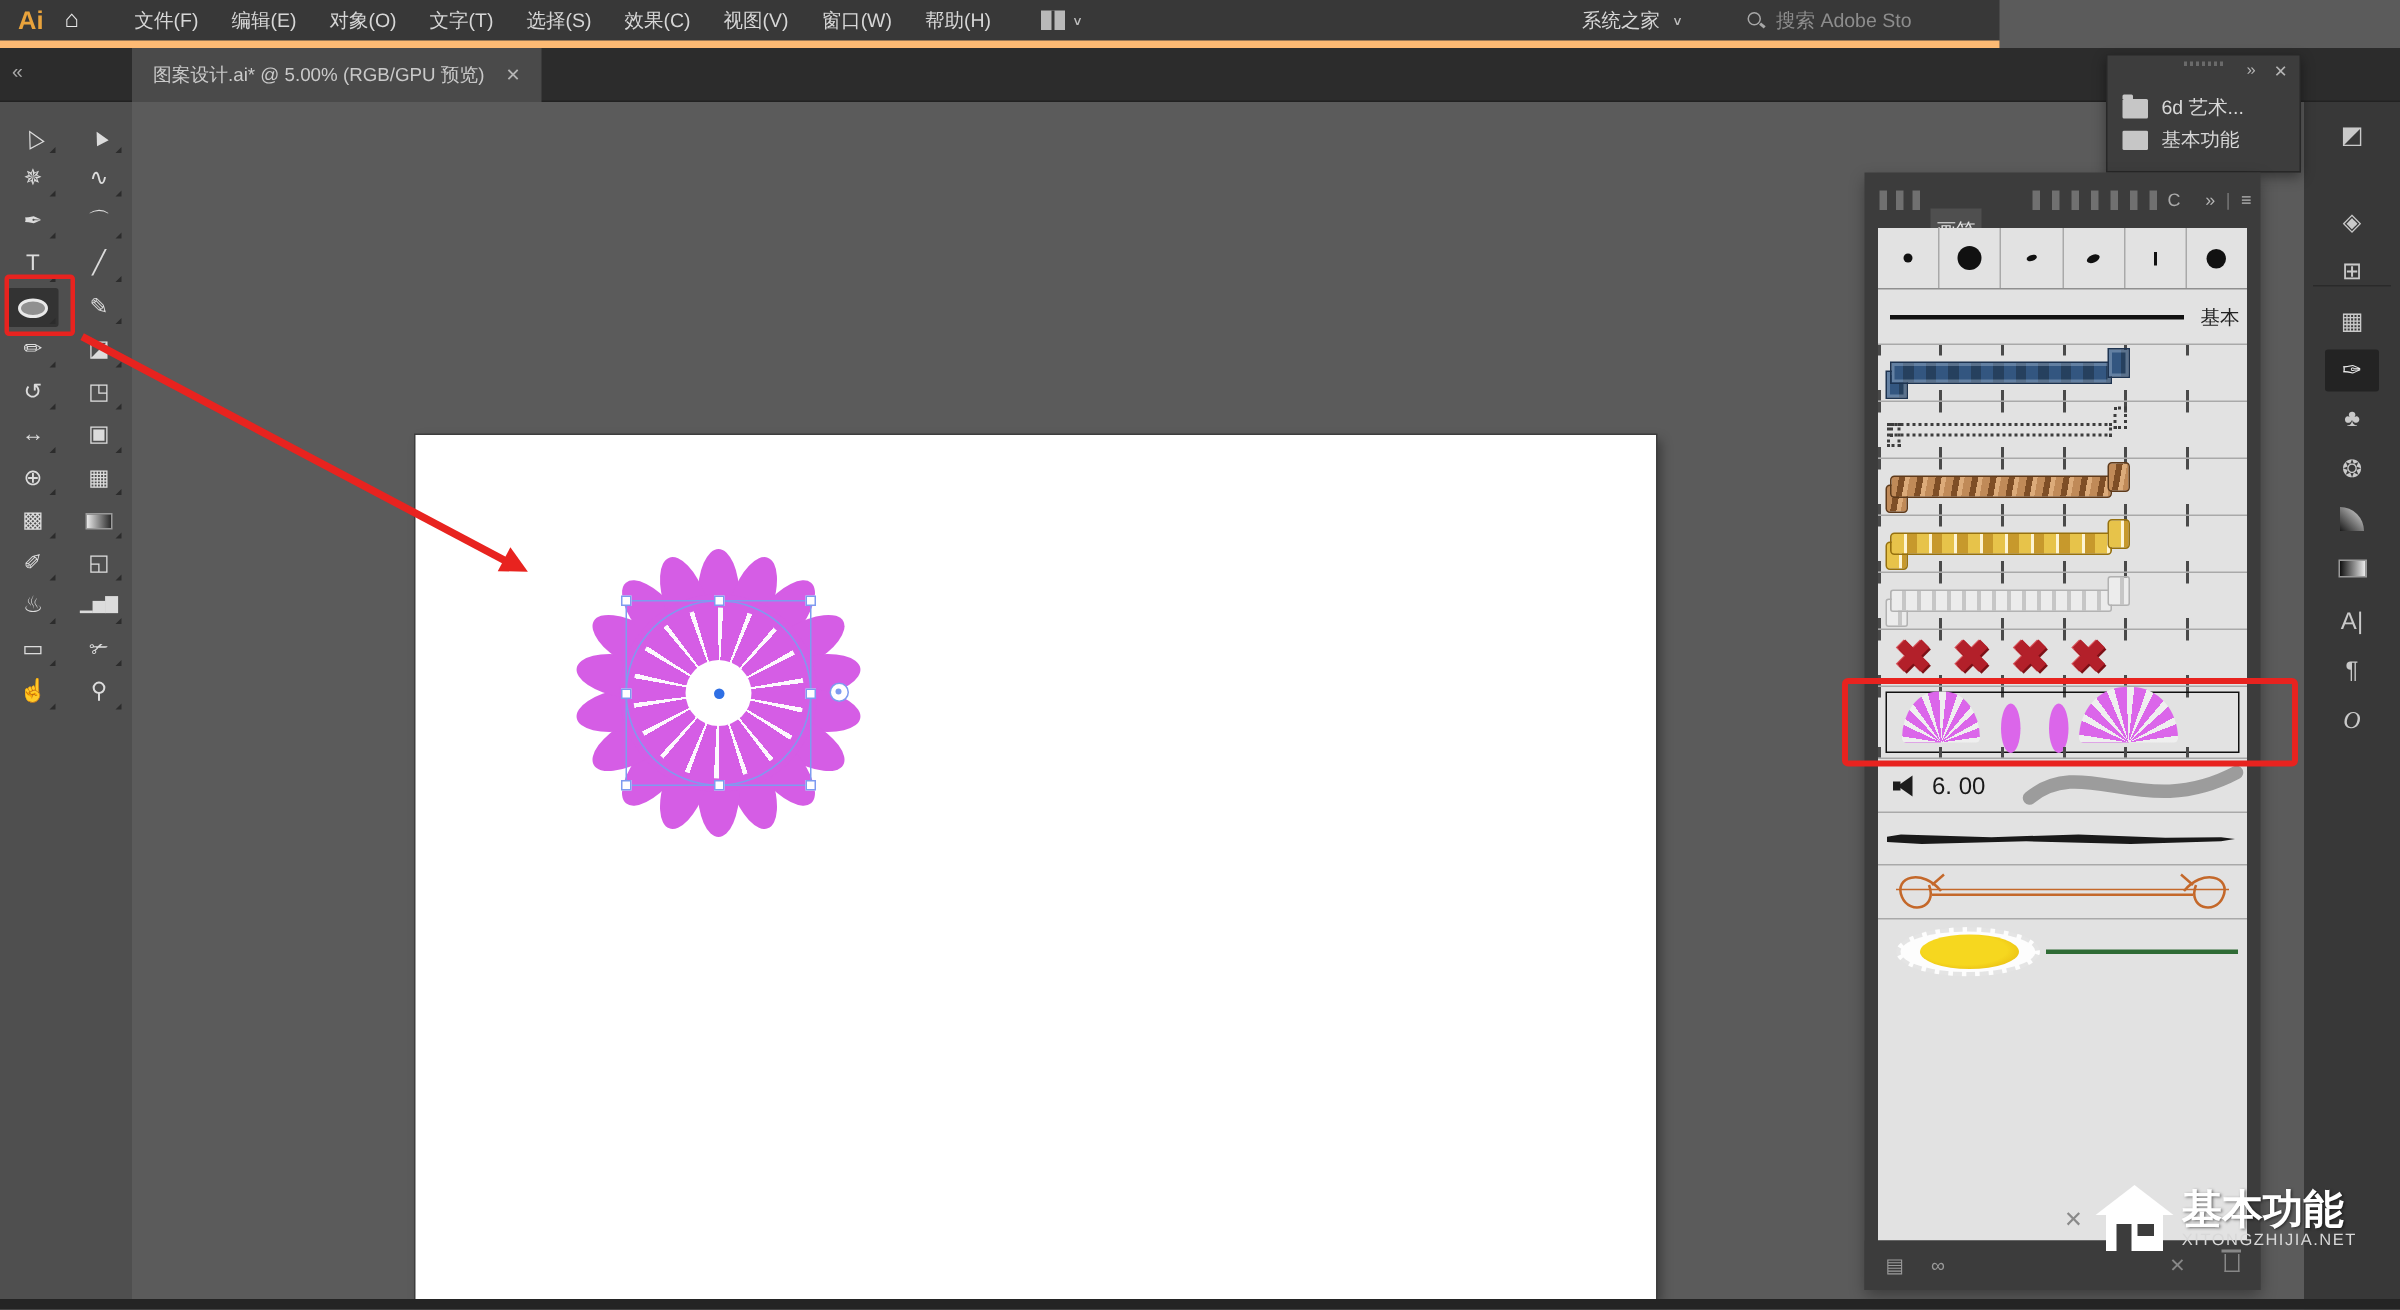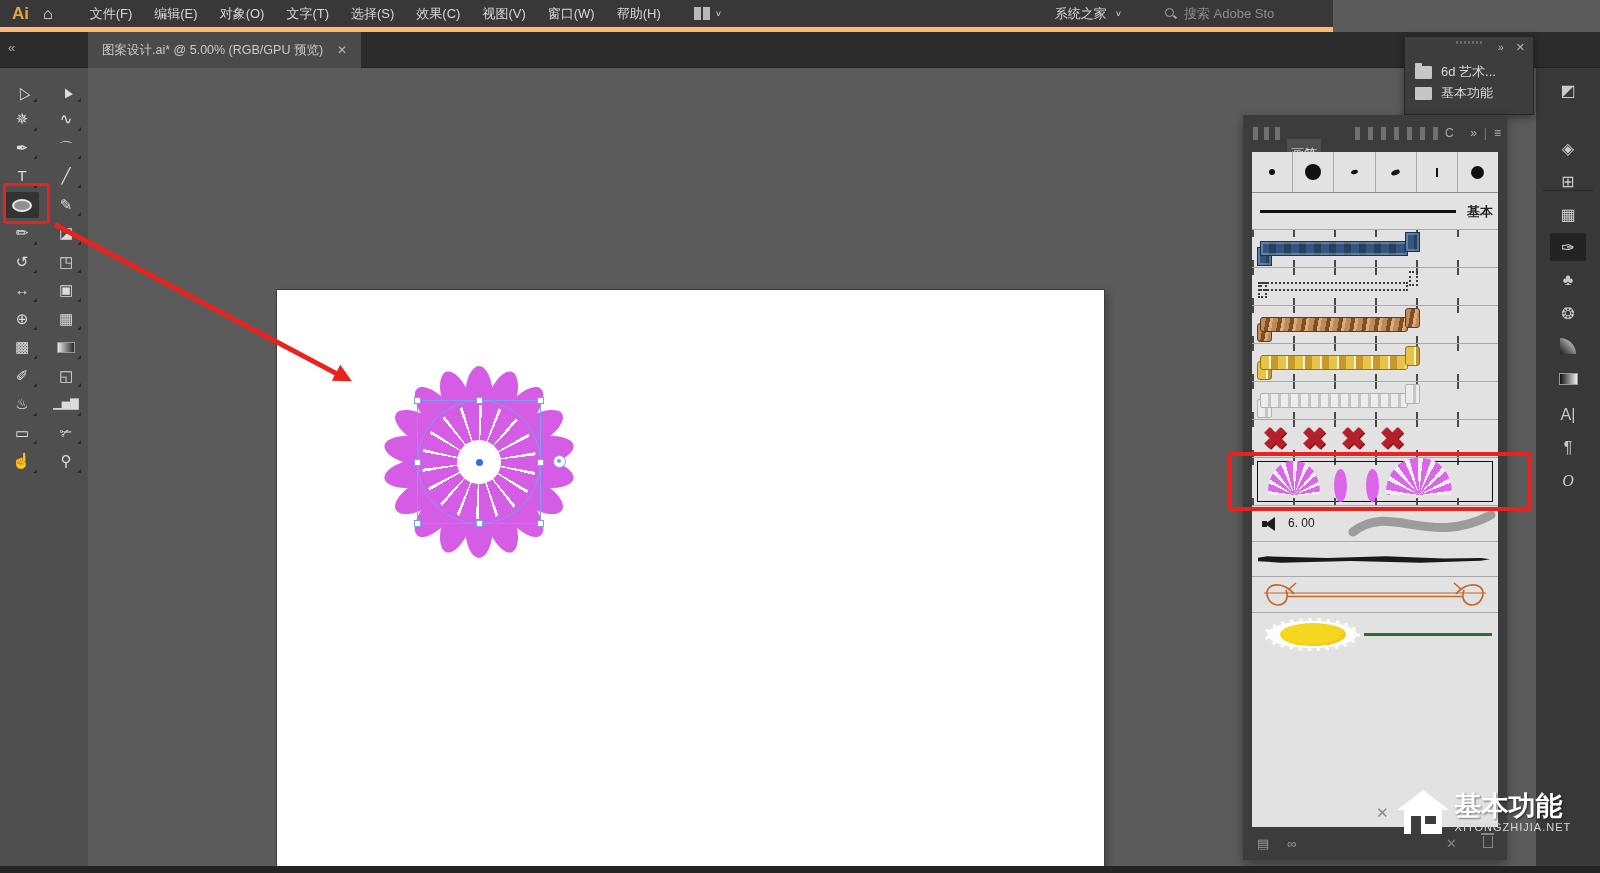--- a/index.html
+++ b/index.html
@@ -131,21 +131,21 @@
 
   .r-dots { height:41px; display:flex; border-bottom:1px solid #8f8f8f; }
   .dcell { flex:1; border-right:1px solid #a9a9a9; display:flex; align-items:center; justify-content:center; }
   .dcell:last-child { border-right:none; }
   .dot { background:#111; border-radius:50%; }
   .d1{width:6px;height:6px} .d2{width:16px;height:16px} .d3{width:7px;height:4px;transform:rotate(-18deg)}
   .d4{width:9px;height:5px;transform:rotate(-24deg)} .d5{width:1.5px;height:9px;border-radius:0} .d6{width:13px;height:13px}
 
   .r-basic { height:37px; }
   .basic-line { position:absolute; left:8px; top:17px; width:196px; height:2.5px; background:#111; }
-  .basic-label { position:absolute; right:5px; top:10px; font-size:13px; color:#222;font-weight:bold; }
+  .basic-label { position:absolute; right:5px; top:10px; font-size:13px; color:#222; }
 
   .prow { height:38px; }
   .run { position:absolute; left:8px; top:11px; width:148px; height:15px; }
   .stubl { position:absolute; left:5px; top:17px; width:15px; height:19px; }
   .stubr { position:absolute; left:153px; top:2px; width:15px; height:20px; }
   .denim .run,.denim .stubl,.denim .stubr { background:repeating-linear-gradient(90deg,#335680 0 8px,#26405e 8px 15px);
     border:1px solid #1d3350; box-shadow:inset 0 0 0 2px rgba(190,205,225,.35); }
   .scrib .run { height:9px; top:14px; border:2px dotted #3d3d3d; }
   .scrib .stubl { width:9px; height:16px; top:14px; left:6px; border:2px dotted #3d3d3d; }
   .scrib .stubr { width:9px; height:15px; left:157px; top:3px; border:2px dotted #3d3d3d; }
@@ -166,21 +166,21 @@
     background:repeating-conic-gradient(from -78deg at 50% 100%, #db66ea 0deg 13deg, #efefef 13deg 21deg); }
   .fan.f1 { left:10px; width:52px; height:34px; }
   .fan.f2 { left:128px; width:66px; height:37px; }
   .pe { position:absolute; top:7px; width:13px; height:33px; border-radius:50%; background:#db66ea; }
   .pe.p1 { left:76px; } .pe.p2 { left:108px; }
 
   .r-audio { height:36px; }
   .spk { position:absolute; left:10px; top:10px; width:17px; height:16px; }
   .spk::before { content:''; position:absolute; left:0; top:5px; width:5px; height:6px; background:#1d1d1d; }
   .spk::after { content:''; position:absolute; left:3px; top:1px; border-top:7px solid transparent; border-bottom:7px solid transparent; border-right:10px solid #1d1d1d; }
-  .audio-val { position:absolute; left:36px; top:10px; font-size:12px; color:#1a1a1a; }
+  .audio-val { position:absolute; left:36px; top:10px; font-size:16px; color:#1a1a1a; }
   .wave { position:absolute; left:95px; top:2px; }
 
   .r-charcoal { height:35px; }
   .char-line { position:absolute; left:6px; top:14px; width:232px; height:7px; background:#191919;
     clip-path:polygon(0 25%, 4% 5%, 30% 30%, 55% 5%, 80% 35%, 96% 30%, 100% 48%, 96% 68%, 70% 95%, 40% 70%, 10% 95%, 0 75%); }
 
   .r-swirl { height:36px; }
   .r-daisy { height:43px; border-bottom:none; }
   .daisy-white { position:absolute; left:12px; top:5px; width:96px; height:33px; border-radius:50%; background:#fdfdfd;
     border:3px dashed #e4e4e4; }

